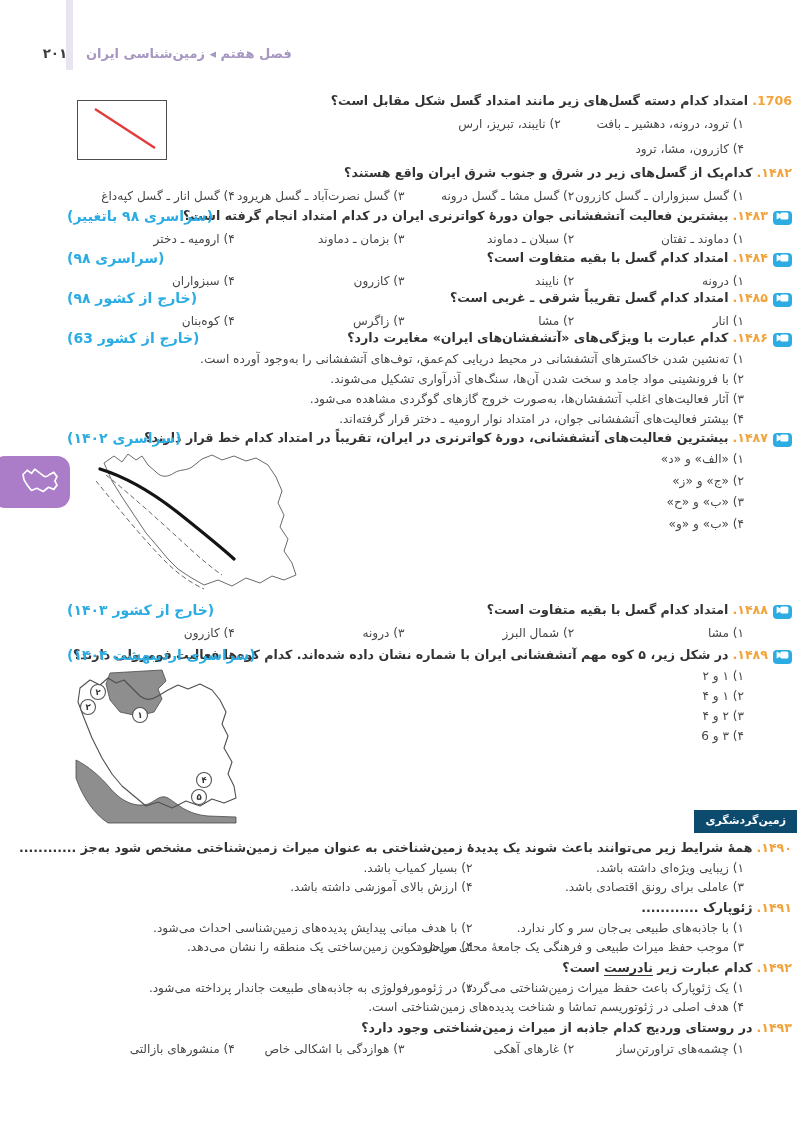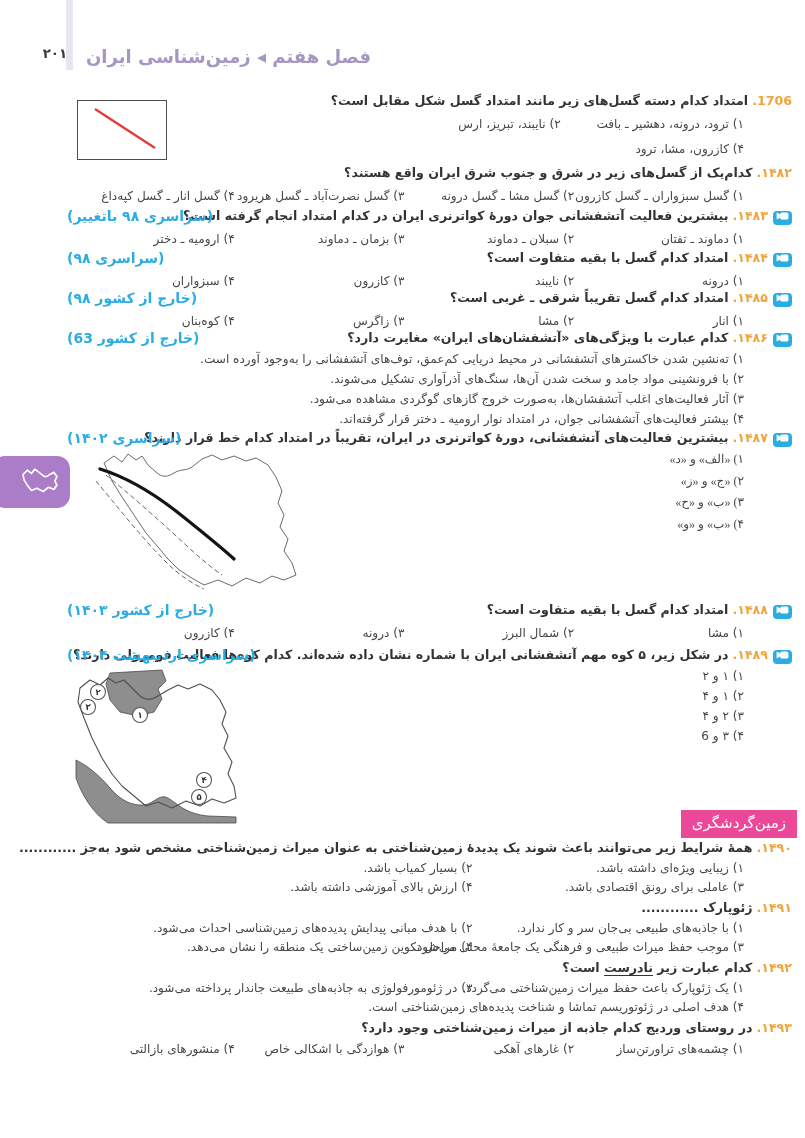--- a/index.html
+++ b/index.html
@@ -1,40 +1,40 @@
 <!DOCTYPE html>
 <html lang="fa"><head>
 <meta charset="utf-8">
 <style>
   html,body{margin:0;padding:0;background:#fff;}
   .page{position:relative;width:805px;height:1138px;background:#ffffff;overflow:hidden;
         font-family:"DejaVu Sans","Liberation Sans",sans-serif;}
   
   .page-num{position:absolute;left:42px;top:45px;width:26px;font-size:13.5px;font-weight:bold;color:#3c3c3c;text-align:center;}
   .vbar{position:absolute;left:66px;top:0;width:7px;height:70px;background:#e9e4f2;}
-  .chapter{position:absolute;left:86px;top:46px;font-size:18px;font-weight:bold;color:#a596c2;direction:rtl;white-space:nowrap;}
+  .chapter{position:absolute;left:86px;top:46px;font-size:13px;font-weight:bold;color:#a596c2;direction:rtl;white-space:nowrap;}
   
   .ptab{position:absolute;left:-8px;top:456px;width:78px;height:52px;background:#ab7cc7;border-radius:13px;}
   .ptab svg{position:absolute;right:8px;top:10px;}
   
   .q{position:absolute;left:65px;width:727px;direction:rtl;color:#3c3c3c;}
   .q-title{line-height:22px;font-size:12.6px;font-weight:bold;color:#333;white-space:nowrap;}
   .q-num{color:#f2a43b;font-weight:bold;margin-left:4px;}
   .badge{display:inline-block;width:19px;height:14px;background:#2bace2;border-radius:4px;vertical-align:-2px;margin-left:5px;text-align:center;line-height:13px;}
   .badge svg{vertical-align:1px;}
   .u{text-decoration:underline;text-underline-offset:3px;}
   .opts{margin-right:48px;font-size:12.1px;color:#474747;}
   .cols4{display:grid;grid-template-columns:repeat(4,1fr);line-height:24px;white-space:nowrap;}
   .cols2a{display:grid;grid-template-columns:27% 73%;line-height:25px;white-space:nowrap;}
   .cols2b{display:grid;grid-template-columns:40% 60%;line-height:19px;white-space:nowrap;}
   .list20 div{line-height:20px;white-space:nowrap;}
-  .list21 div{line-height:21.5px;white-space:nowrap;font-family:Liberation Serif, serif;}
+  .list21 div{line-height:21.5px;white-space:nowrap;}
   .side-tag{position:absolute;left:2px;top:3px;font-size:14px;font-weight:bold;color:#2bace2;direction:rtl;white-space:nowrap;}
   
-  .section-hd{position:absolute;right:8px;top:810px;background:#ec4899;color:#fff;font-size:15px;font-weight:normal;
+  .section-hd{position:absolute;right:8px;top:810px;background:#0c4a6e;color:#fff;font-size:11px;font-weight:bold;
               padding:4px 11px 6px 11px;direction:rtl;}
   
   .figbox{position:absolute;left:77px;top:100px;width:88px;height:58px;border:1.5px solid #4d4d4d;background:#fff;}
   .map1{position:absolute;left:76px;top:447px;}
   .map2{position:absolute;left:58px;top:668px;}
 </style>
 </head>
 <body>
 
 <div class="page">

